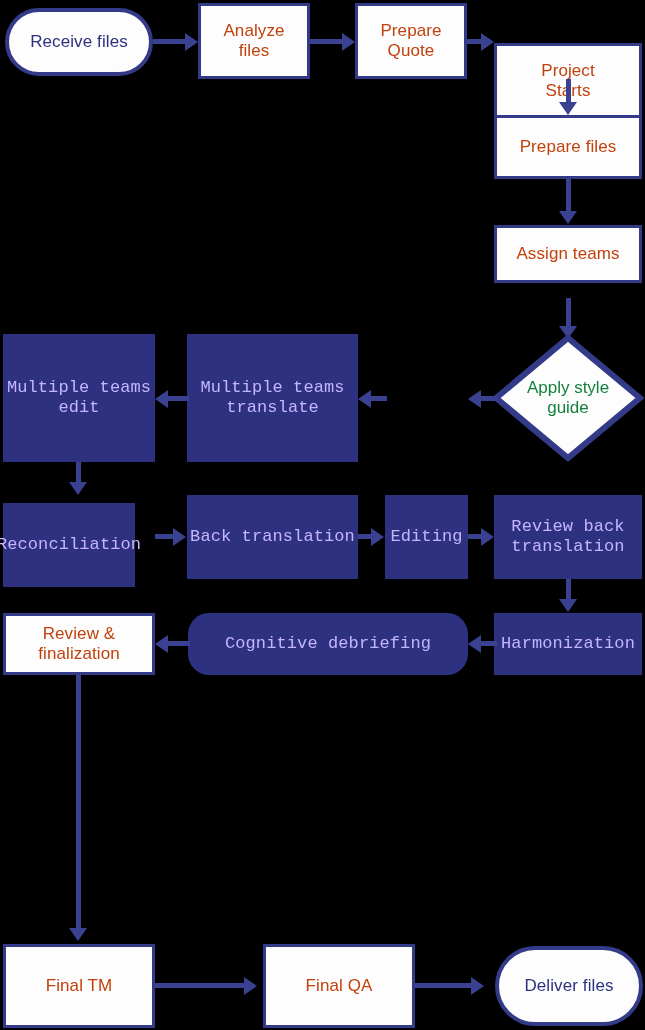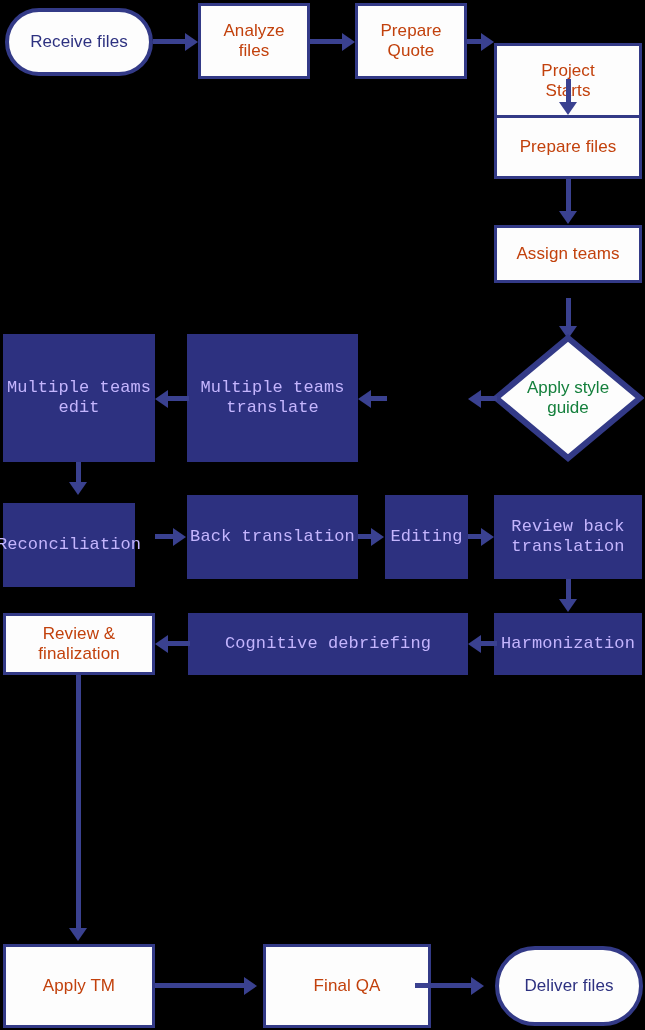--- a/index.html
+++ b/index.html
@@ -209,43 +209,43 @@
   <div class="edge v" style="left:566px; top:579px; height:22px;"></div>
   <div class="arrow down" style="left:559px; top:599px;"></div>
 
   <div class="node filled" style="left:494px; top:613px; width:148px; height:62px;">
     <span>Harmonization</span>
   </div>
 
   <div class="edge h" style="left:481px; top:641px; width:16px;"></div>
   <div class="arrow left" style="left:468px; top:635px;"></div>
 
-  <div class="node filled" style="left:188px; top:613px; width:280px; height:62px;">
+  <div class="node filled" style="left:188px; top:613px; width:280px; height:62px;border-radius:21px;">
     <span>Cognitive debriefing</span>
   </div>
 
   <div class="edge h" style="left:168px; top:641px; width:22px;"></div>
   <div class="arrow left" style="left:155px; top:635px;"></div>
 
   <div class="node white" style="left:3px; top:613px; width:152px; height:62px;">
     <span>Review &amp;
 finalization</span>
   </div>
 
   <div class="edge v" style="left:76px; top:675px; height:255px;"></div>
   <div class="arrow down" style="left:69px; top:928px;"></div>
 
   <div class="node white" style="left:3px; top:944px; width:152px; height:84px;">
-    <span>Apply TM</span>
+    <span>Final TM</span>
   </div>
 
   <div class="edge h" style="left:155px; top:983px; width:90px;"></div>
   <div class="arrow right" style="left:244px; top:977px;"></div>
 
-  <div class="node white" style="left:263px; top:944px; width:168px; height:84px;">
+  <div class="node white" style="left:263px; top:944px; width:152px; height:84px;">
     <span>Final QA</span>
   </div>
 
   <div class="edge h" style="left:415px; top:983px; width:57px;"></div>
   <div class="arrow right" style="left:471px; top:977px;"></div>
 
   <div class="node pill" style="left:495px; top:946px; width:148px; height:80px;">
     <span>Deliver files</span>
   </div>
 

